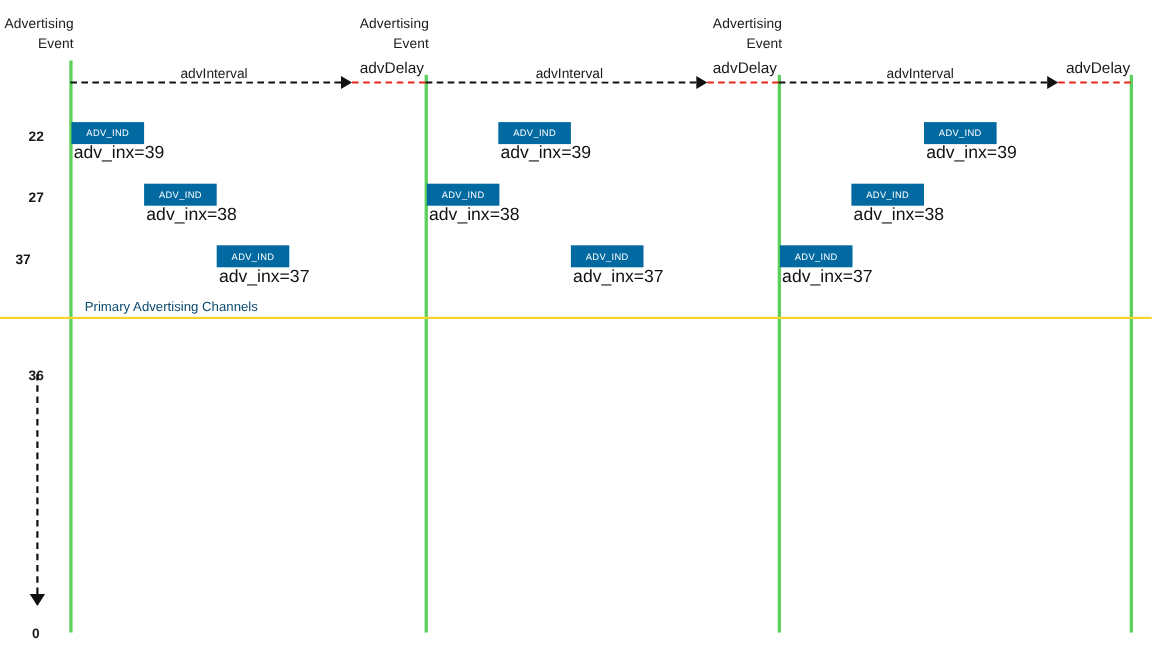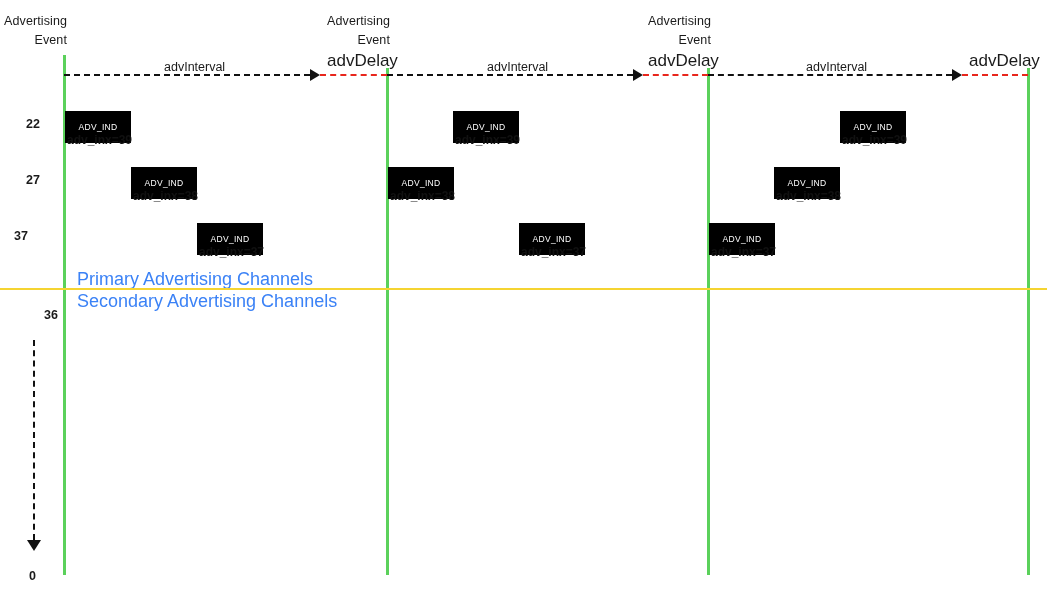--- a/index.html
+++ b/index.html
@@ -61,66 +61,66 @@
   .tl-label {
     position: absolute;
     font-size: 12.5px;
     background: #ffffff;
     padding: 0 5px;
     color: #1a1a1a;
     line-height: 14px;
     white-space: nowrap;
   }
   .tl-label.delay {
-    font-size: 17px;
+    font-size: 14px;
   }
 
   
   .ch-index {
     position: absolute;
     font-size: 12.5px;
     font-weight: 600;
     color: #1a1a1a;
     text-align: left;
     white-space: nowrap;
   }
 
   
   .pkt {
     position: absolute;
-    height: 32px;
-    background: #000000;
+    height: 20px;
+    background: #0369a1;
     color: #ffffff;
     font-size: 8.5px;
     letter-spacing: .3px;
     display: flex;
     align-items: center;
     justify-content: center;
     white-space: nowrap;
   }
   .pkt-label {
     position: absolute;
-    font-size: 12px;
-    font-weight: 700;
+    font-size: 16px;
+    font-weight: 400;
     color: #111111;
     white-space: nowrap;
     line-height: 14px;
   }
 
   
   .divider-yellow {
     position: absolute;
     left: 0; width: 1047px;
     height: 0;
     border-top: 2px solid #f5d431;
   }
   .band-caption {
     position: absolute;
-    font-size: 18px;
-    color: #3b82f6;
+    font-size: 12px;
+    color: #0c4a6e;
     white-space: nowrap;
     line-height: 14px;
   }
 
   
   .vert-dash {
     position: absolute;
     width: 0;
     border-left: 2px dashed #111111;
   }
@@ -163,21 +163,21 @@
 
   <div class="tl-dash" style="left:708px; top:74px; width:244px;"></div>
   <div class="tl-label" style="left:801px; top:60px;">advInterval</div>
   <div class="tl-arrow" style="left:952px; top:69px;"></div>
   <div class="tl-dash-red" style="left:962px; top:74px; width:66px;"></div>
   <div class="tl-label delay" style="left:964px; top:54px;">advDelay</div>
 
   <div class="ch-index" style="left:26px; top:117px;">22</div>
   <div class="ch-index" style="left:26px; top:173px;">27</div>
   <div class="ch-index" style="left:14px; top:229px;">37</div>
-  <div class="ch-index" style="left:26px; top:308px;margin-left:18px;">36</div>
+  <div class="ch-index" style="left:26px; top:334px;">36</div>
 
   <div class="pkt" style="left:65px; top:111px; width:66px;">ADV_IND</div>
   <div class="pkt-label" style="left:67px; top:133px;">adv_inx=39</div>
 
   <div class="pkt" style="left:131px; top:167px; width:66px;">ADV_IND</div>
   <div class="pkt-label" style="left:133px; top:189px;">adv_inx=38</div>
 
   <div class="pkt" style="left:197px; top:223px; width:66px;">ADV_IND</div>
   <div class="pkt-label" style="left:199px; top:245px;">adv_inx=37</div>
 
@@ -194,19 +194,18 @@
   <div class="pkt-label" style="left:842px; top:133px;">adv_inx=39</div>
 
   <div class="pkt" style="left:774px; top:167px; width:66px;">ADV_IND</div>
   <div class="pkt-label" style="left:776px; top:189px;">adv_inx=38</div>
 
   <div class="pkt" style="left:709px; top:223px; width:66px;">ADV_IND</div>
   <div class="pkt-label" style="left:711px; top:245px;">adv_inx=37</div>
 
   <div class="band-caption" style="left:77px; top:272px;">Primary Advertising Channels</div>
   <div class="divider-yellow" style="top:288px;"></div>
-  <div class="band-caption" style="left:77px; top:294px;">Secondary Advertising Channels</div>
 
   <div class="vert-dash" style="left:33px; top:340px; height:200px;"></div>
   <div class="vert-arrow" style="left:27px; top:540px;"></div>
   <div class="ch-index" style="left:29px; top:569px;">0</div>
 
 </div>
 
 </body></html>

